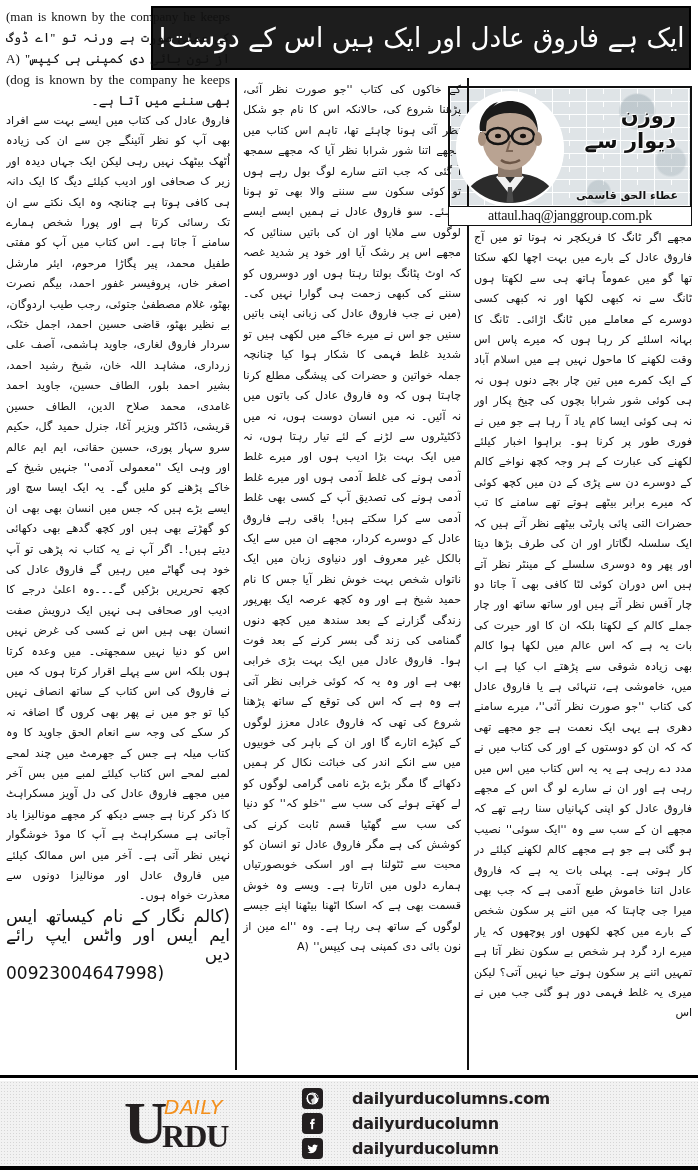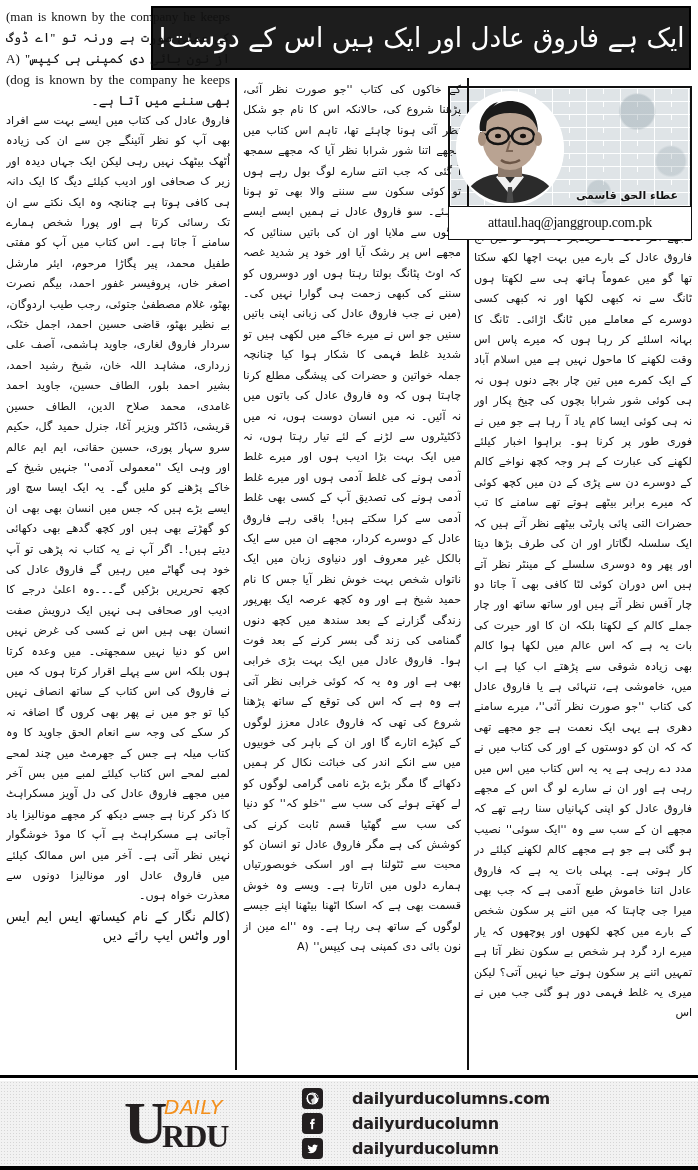--- a/index.html
+++ b/index.html
@@ -116,21 +116,21 @@
     color:#111;
     font-size:11px;
     direction:rtl;
     text-shadow:0 0 2px #fff,0 0 3px #fff;
     font-weight:bold;
     margin-left:7px;
   }
   .email-bar{
     position:absolute;
     left:448px;top:206px;
-    width:244px;height:34px;
+    width:244px;height:20px;
     box-sizing:border-box;
     border:1.5px solid #111;
     background:#fff;
     display:flex;align-items:center;justify-content:center;
     z-index:4;
   }
   .email-bar span{
     font-family:"Liberation Serif","DejaVu Serif",serif;
     font-size:14px;color:#111;direction:ltr;
     letter-spacing:-.2px;
@@ -164,21 +164,21 @@
     top:78px;
     width:1.5px;
     background:#111;
   }
   .vrule-a{ left:235px; height:992px; }
   .vrule-b{ left:467px; height:992px; }
 
   .byline{
     margin-top:2px;
     direction:rtl;
-    font-size:13px;
+    font-size:17px;
     line-height:19px;
   }
   .phone{direction:ltr;unicode-bidi:embed;}
 
   
   .footer{
     position:absolute;
     left:0;top:1081px;
     width:698px;height:89px;
     box-sizing:border-box;
@@ -302,35 +302,40 @@
 
             <path d="M54 50 L51 60 L57 60" fill="none" stroke="#7b6555" stroke-width="2"></path>
             <path d="M45 69 C50 73 58 73 64 69" fill="none" stroke="#6b5546" stroke-width="2.4"></path>
 
             <ellipse cx="26" cy="48" rx="4" ry="7" fill="#a8917f"></ellipse>
             <ellipse cx="82" cy="48" rx="4" ry="7" fill="#a8917f"></ellipse>
           </g>
         </svg>
       </div>
 
+      <div class="logo-urdu">
+        <div>روزن</div>
+        <div>دیوار سے</div>
+      </div>
 
       <div class="logo-author">عطاء الحق قاسمی</div>
     </div>
 
     <div class="email-bar">
       <span>attaul.haq@janggroup.com.pk</span>
     </div>
 
     <div class="vrule vrule-a"></div>
     <div class="vrule vrule-b"></div>
 
     <div class="col col-1">
       <p class="lead-en">man is known by the company he keeps) کی عملی صورت ہے ورنہ تو ''اے ڈوگ از نون بائی دی کمپنی ہی کیپس'' (A dog is known by the company he keeps) بھی سننے میں آتا ہے۔</p>
       <p>فاروق عادل کی کتاب میں ایسے بہت سے افراد بھی آپ کو نظر آئینگے جن سے ان کی زیادہ اُٹھک بیٹھک نہیں رہی لیکن ایک جہاں دیدہ اور زیر ک صحافی اور ادیب کیلئے دیگ کا ایک دانہ ہی کافی ہوتا ہے چنانچہ وہ ایک نکتے سے ان تک رسائی کرتا ہے اور پورا شخص ہمارے سامنے آ جاتا ہے۔ اس کتاب میں آپ کو مفتی طفیل محمد، پیر پگاڑا مرحوم، ایئر مارشل اصغر خاں، پروفیسر غفور احمد، بیگم نصرت بھٹو، غلام مصطفیٰ جتوئی، رجب طیب اردوگان، بے نظیر بھٹو، قاضی حسین احمد، اجمل خٹک، سردار فاروق لغاری، جاوید ہاشمی، آصف علی زرداری، مشاہد اللہ خان، شیخ رشید احمد، بشیر احمد بلور، الطاف حسین، جاوید احمد غامدی، محمد صلاح الدین، الطاف حسین قریشی، ڈاکٹر ویزیر آغا، جنرل حمید گل، حکیم سرو سہار پوری، حسین حقانی، ایم ایم عالم اور وہی ایک ''معمولی آدمی'' جنہیں شیخ کے خاکے پڑھنے کو ملیں گے۔ یہ ایک ایسا سچ اور ایسے بڑے ہیں کہ جس میں انسان بھی بھی ان کو گھڑتے بھی ہیں اور کچھ گدھے بھی دکھائی دیتے ہیں!۔ اگر آپ نے یہ کتاب نہ پڑھی تو آپ خود ہی گھاٹے میں رہیں گے فاروق عادل کی کچھ تحریریں بڑکیں گے۔۔۔وہ اعلیٰ درجے کا ادیب اور صحافی ہی نہیں ایک درویش صفت انسان بھی ہیں اس نے کسی کی غرض نہیں اس کو دنیا نہیں سمجھتی۔ میں وعدہ کرتا ہوں بلکہ اس سے پہلے اقرار کرتا ہوں کہ میں نے فاروق کی اس کتاب کے ساتھ انصاف نہیں کیا تو جو میں نے پھر بھی کروں گا اضافہ نہ کر سکے کی وجہ سے انعام الحق جاوید کا وہ کتاب میلہ ہے جس کے جھرمٹ میں چند لمحے لمبے لمحے اس کتاب کیلئے لمبے میں بس آخر میں مجھے فاروق عادل کی دل آویز مسکراہٹ کا ذکر کرنا ہے جسے دیکھ کر مجھے مونالیزا یاد آجاتی ہے مسکراہٹ ہے آپ کا موڈ خوشگوار نہیں نظر آتی ہے۔ آخر میں اس ممالک کیلئے میں فاروق عادل اور مونالیزا دونوں سے معذرت خواہ ہوں۔</p>
       <p class="byline">(کالم نگار کے نام کیساتھ ایس ایم ایس اور واٹس ایپ رائے دیں</p>
+      <p class="byline phone">00923004647998)</p>
     </div>
 
     <div class="col col-2">
       <p>کے خاکوں کی کتاب ''جو صورت نظر آئی، پڑھنا شروع کی، حالانکہ اس کا نام جو شکل نظر آئی ہونا چاہئے تھا، تاہم اس کتاب میں مجھے اتنا شور شرابا نظر آیا کہ مجھے سمجھ آ گئی کہ جب اتنے سارے لوگ بول رہے ہوں تو کوئی سکون سے سننے والا بھی تو ہونا چاہئے۔ سو فاروق عادل نے ہمیں ایسے ایسے لوگوں سے ملایا اور ان کی باتیں سنائیں کہ مجھے اس پر رشک آیا اور خود پر شدید غصہ کہ اوٹ پٹانگ بولتا رہتا ہوں اور دوسروں کو سننے کی کبھی زحمت ہی گوارا نہیں کی۔ (میں نے جب فاروق عادل کی زبانی اپنی باتیں سنیں جو اس نے میرے خاکے میں لکھی ہیں تو شدید غلط فہمی کا شکار ہوا کیا چنانچہ جملہ خواتین و حضرات کی پیشگی مطلع کرنا چاہتا ہوں کہ وہ فاروق عادل کی باتوں میں نہ آئیں۔ نہ میں انسان دوست ہوں، نہ میں ڈکٹیٹروں سے لڑنے کے لئے تیار رہتا ہوں، نہ میں ایک بہت بڑا ادیب ہوں اور میرے غلط آدمی ہونے کی غلط آدمی ہوں اور میرے غلط آدمی ہونے کی تصدیق آپ کے کسی بھی غلط آدمی سے کرا سکتے ہیں! باقی رہے فاروق عادل کے دوسرے کردار، مجھے ان میں سے ایک بالکل غیر معروف اور دنیاوی زبان میں ایک ناتواں شخص بہت خوش نظر آیا جس کا نام حمید شیخ ہے اور وہ کچھ عرصہ ایک بھرپور زندگی گزارنے کے بعد سندھ میں کچھ دنوں گمنامی کی زند گی بسر کرنے کے بعد فوت ہوا۔ فاروق عادل میں ایک بہت بڑی خرابی بھی ہے اور وہ یہ کہ کوئی خرابی نظر آتی ہے وہ ہے کہ اس کی توقع کے ساتھ پڑھنا شروع کی تھی کہ فاروق عادل معزز لوگوں کے کپڑے اتارے گا اور ان کے باہر کی خوبیوں میں سے انکے اندر کی خباثت نکال کر ہمیں دکھائے گا مگر بڑے بڑے نامی گرامی لوگوں کو لے کھتے ہوئے کی سب سے ''خلو کہ'' کو دنیا کی سب سے گھٹیا قسم ثابت کرنے کی کوشش کی ہے مگر فاروق عادل تو انسان کو محبت سے ٹٹولتا ہے اور اسکی خوبصورتیاں ہمارے دلوں میں اتارتا ہے۔ ویسے وہ خوش قسمت بھی ہے کہ اسکا اٹھنا بیٹھنا اپنے جیسے لوگوں کے ساتھ ہی رہا ہے۔ وہ ''اے مین از نون بائی دی کمپنی ہی کیپس'' (A</p>
     </div>
 
     <div class="col col-3">
       <p>مجھے اگر ٹانگ کا فریکچر نہ ہوتا تو میں آج فاروق عادل کے بارے میں بہت اچھا لکھ سکتا تھا گو میں عموماً ہاتھ ہی سے لکھتا ہوں ٹانگ سے نہ کبھی لکھا اور نہ کبھی کسی دوسرے کے معاملے میں ٹانگ اڑائی۔ ٹانگ کا بہانہ اسلئے کر رہا ہوں کہ میرے پاس اس وقت لکھنے کا ماحول نہیں ہے میں اسلام آباد کے ایک کمرے میں تین چار بچے دنوں ہوں نہ ہی کوئی شور شرابا بچوں کی چیخ پکار اور نہ ہی کوئی ایسا کام یاد آ رہا ہے جو میں نے فوری طور پر کرنا ہو۔ براہوا اخبار کیلئے لکھنے کی عبارت کے ہر وجہ کچھ نواخے کالم کے دوسرے دن سے پڑی کے دن میں کچھ کوئی کہ میرے برابر بیٹھے ہوتے تھے سامنے کا تب حضرات التی پائی پارٹی بیٹھے نظر آتے ہیں کہ ایک سلسلہ لگاتار اور ان کی طرف بڑھا دیتا اور پھر وہ دوسری سلسلے کے مینٹر نظر آتے ہیں اس دوران کوئی لٹا کافی بھی آ جاتا دو چار آفس نظر آتے ہیں اور ساتھ ساتھ اور چار جملے کالم کے لکھتا بلکہ ان کا اور حیرت کی بات یہ ہے کہ اس عالم میں لکھا ہوا کالم بھی زیادہ شوقی سے پڑھتے اب کیا ہے اب میں، خاموشی ہے، تنہائی ہے یا فاروق عادل کی کتاب ''جو صورت نظر آئی''، میرے سامنے دھری ہے یہی ایک نعمت ہے جو مجھے تھی کہ کہ ان کو دوستوں کے اور کی کتاب میں نے مدد دے رہی ہے یہ یہ اس کتاب میں اس میں رہی ہے اور ان نے سارے لو گ اس کے مجھے فاروق عادل کو اپنی کہانیاں سنا رہے تھے کہ مجھے ان کے سب سے وہ ''ایک سوئی'' نصیب ہو گئی ہے جو ہے مجھے کالم لکھنے کیلئے در کار ہوتی ہے۔ پہلی بات یہ ہے کہ فاروق عادل اتنا خاموش طبع آدمی ہے کہ جب بھی میرا جی چاہتا کہ میں اتنے پر سکون شخص کے بارے میں کچھ لکھوں اور پوچھوں کہ یار میرے ارد گرد ہر شخص بے سکون نظر آتا ہے تمہیں اتنے پر سکون ہوتے حیا نہیں آتی؟ لیکن میری یہ غلط فہمی دور ہو گئی جب میں نے اس</p>
     </div>
 

